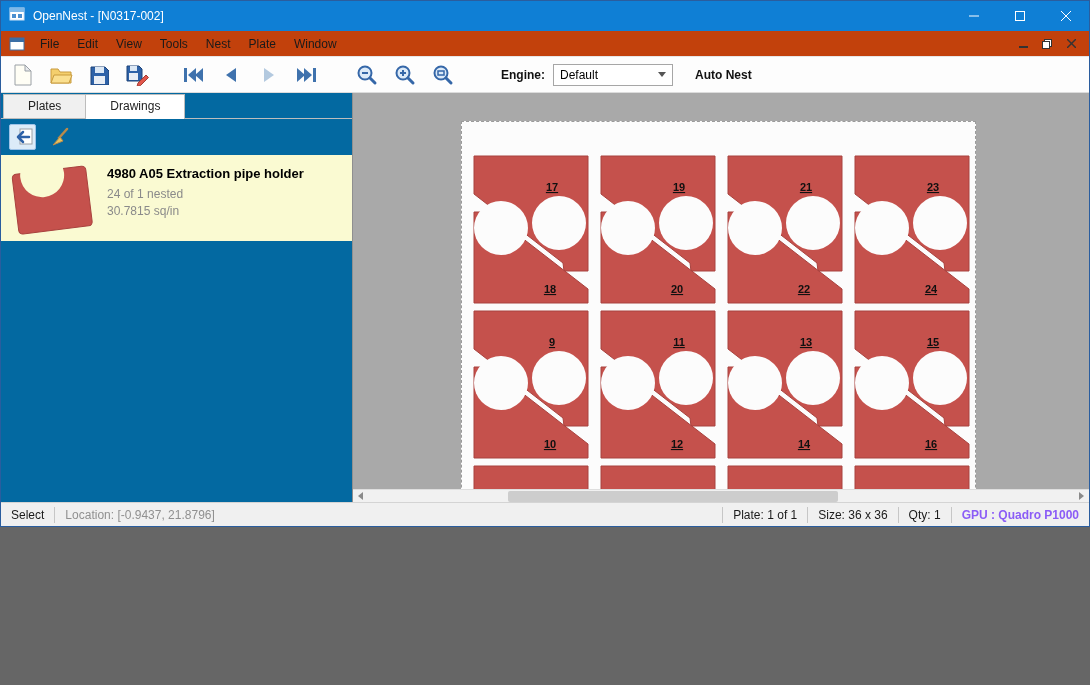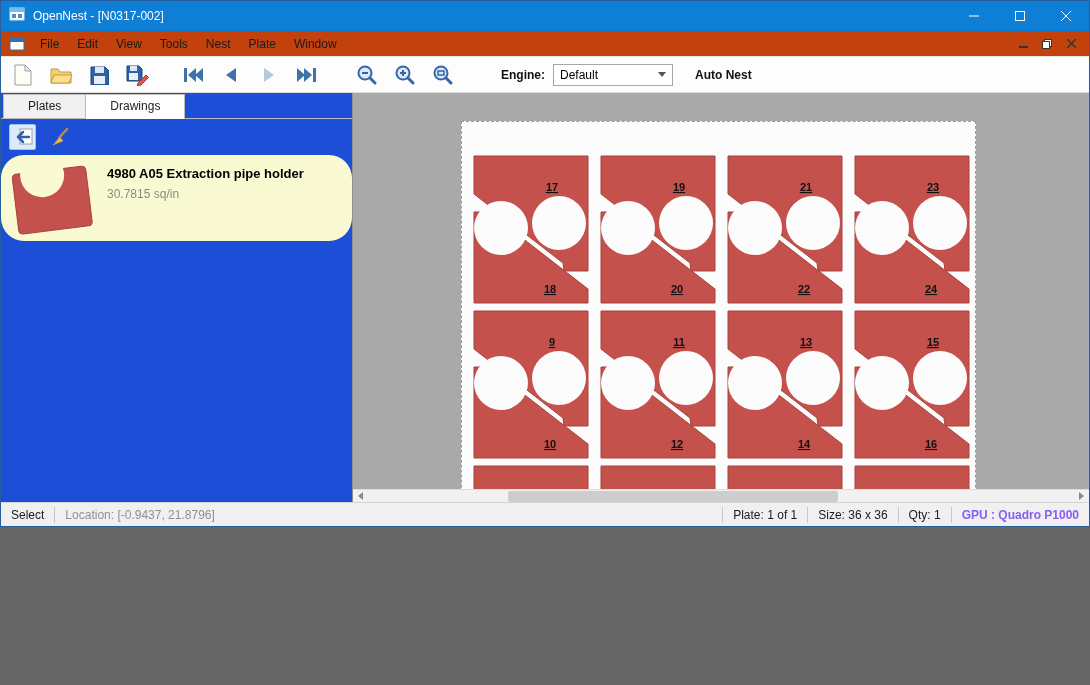--- a/index.html
+++ b/index.html
@@ -32,30 +32,30 @@
   .combo { width:120px; height:22px; border:1px solid #a6a6a6; background:#fff; display:flex;
            align-items:center; font-size:12px; padding-left:6px;gap:40px; }
   .combo .combo-value { flex:1; }
   .combo .caret { width:0; height:0; border-left:4px solid transparent; border-right:4px solid transparent;
                   border-top:5px solid #555; margin-right:6px; }
   .autonest { font-size:12px; color:#111; margin-left:16px; padding:4px 6px;font-weight:bold; }
 
   
   .content { flex:1; display:flex; min-height:0; }
 
-  .sidebar { width:352px; background:#1d4ed8; border-right:1px solid #8f8f8f; display:flex; flex-direction:column; }
+  .sidebar { width:352px; background:#0369a1; border-right:1px solid #8f8f8f; display:flex; flex-direction:column; }
   .tabstrip { height:26px; display:flex; align-items:flex-end; border-bottom:1px solid #bdbdbd; padding-left:2px; }
   .tab { font-size:12px; padding:4px 24px 5px 24px; background:#f0f0f0; border:1px solid #bdbdbd;
          border-bottom:none; margin-right:-1px; color:#222; }
   .tab.active { background:#fff; position:relative; z-index:2; margin-bottom:-1px; padding-bottom:6px; }
   .side-toolbar { height:36px; display:flex; align-items:center; padding-left:8px; gap:10px; }
   .side-btn { width:27px; height:26px; display:flex; align-items:center; justify-content:center; border-radius:2px; }
   .side-btn.toggled { background:#dcebf8; border:1px solid #9ec3e8; }
 
-  .drawing-item { display:flex; background:#fafad2; padding:5px 8px 5px 6px; height:86px;border-radius:23px; }
+  .drawing-item { display:flex; background:#fafad2; padding:5px 8px 5px 6px; height:86px; }
   .thumb { width:92px; height:76px; flex:0 0 auto; }
   .d-info { margin-left:8px; padding-top:6px; }
   .d-title { font-size:13px; font-weight:bold; color:#000; margin-bottom:5px; }
   .d-meta { font-size:12px; color:#8a8a8a; line-height:17px; }
 
   .canvas-col { flex:1; display:flex; flex-direction:column; min-width:0; }
   .canvas { flex:1; background:#a9a9a9; position:relative; overflow:hidden; }
   .plate { position:absolute; left:108px; top:28px; width:515px; height:511px;
            background:#fcfcfc; border:1px dashed #9b9b9b; }
   .plate svg { display:block; }
@@ -257,20 +257,21 @@
       </div>
       <div class="drawing-item">
         <svg class="thumb" viewBox="0 0 92 76">
           <g transform="rotate(-7 46 38)">
             <path d="M12,10 h66 a4,4 0 0 1 4,4 v52 a4,4 0 0 1 -4,4 h-66 a4,4 0 0 1 -4,-4 v-52 a4,4 0 0 1 4,-4 z" fill="#c5514c" stroke="#a8423e"></path>
             <circle cx="38" cy="14" r="22" fill="#fafad2"></circle>
           </g>
         </svg>
         <div class="d-info">
           <div class="d-title">4980 A05 Extraction pipe holder</div>
+          <div class="d-meta">24 of 1 nested</div>
           <div class="d-meta">30.7815 sq/in</div>
         </div>
       </div>
     </div>
 
     <div class="canvas-col">
       <div class="canvas">
         <div class="plate">
           <svg id="nest-svg" width="513" height="509">
               <g transform="translate(6,31)">

